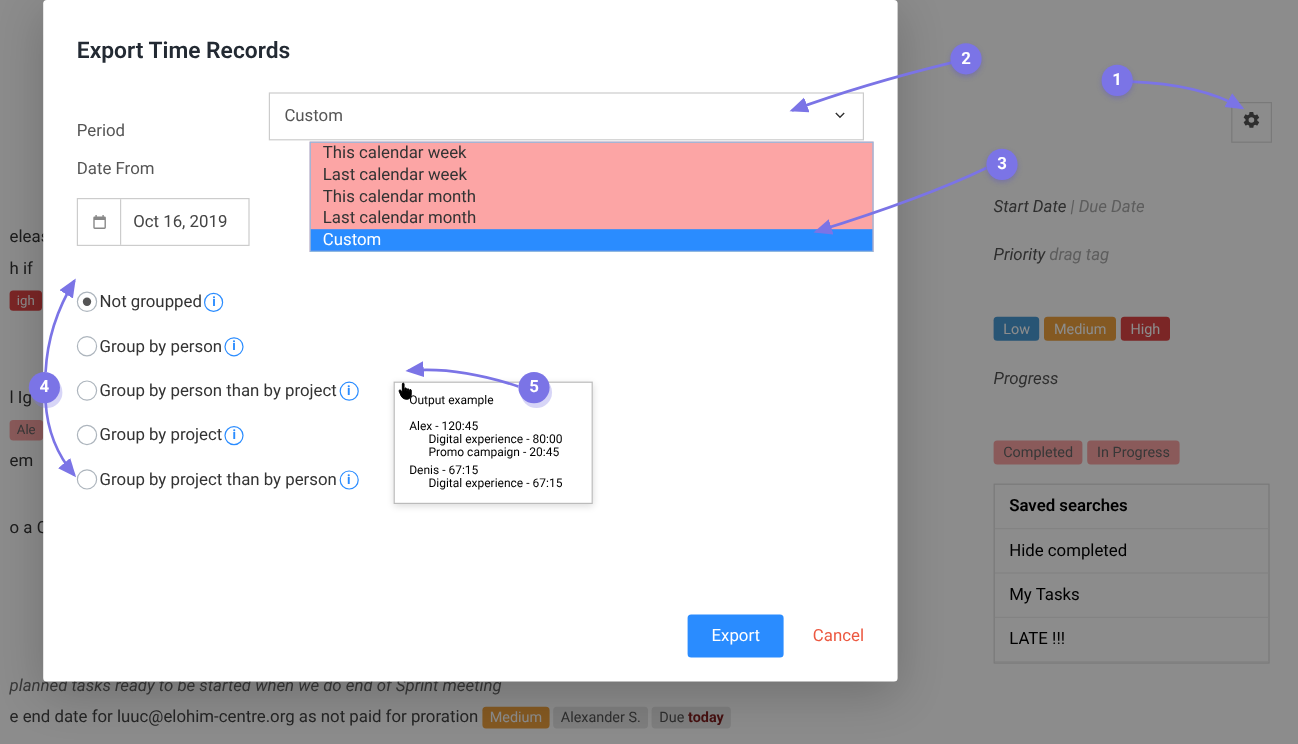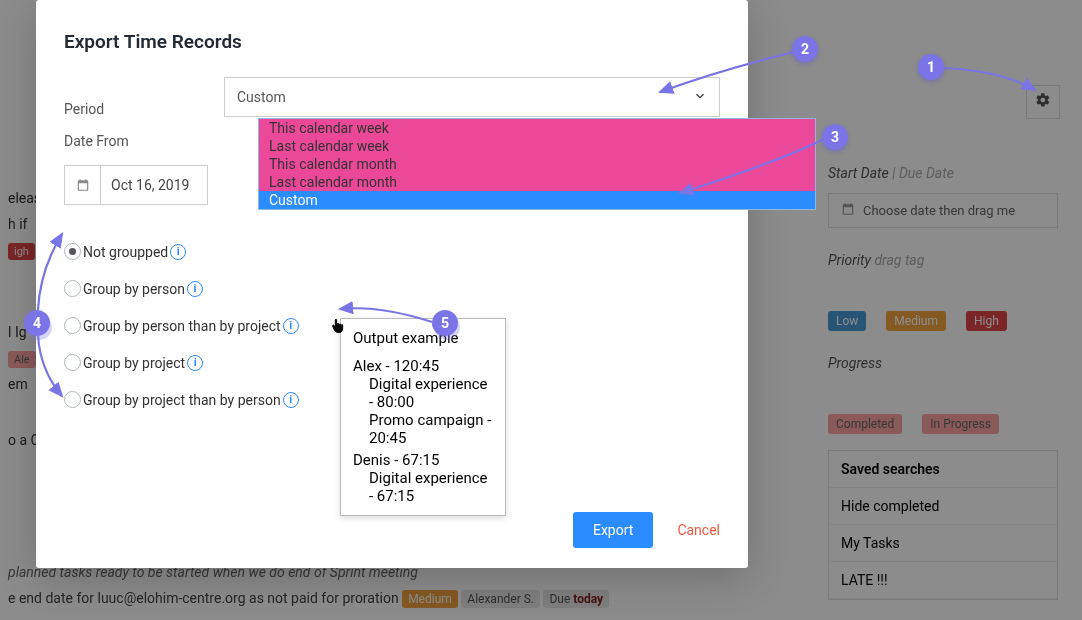--- a/index.html
+++ b/index.html
@@ -5,21 +5,21 @@
   * { box-sizing: border-box; margin: 0; padding: 0; font-family: -apple-system, BlinkMacSystemFont, "Segoe UI", Roboto, Arial, sans-serif; }
   body { width: 1082px; height: 620px; overflow: hidden; background: #fff; position: relative; }
 
   
   .bg { position: absolute; inset: 0; background: #fff; }
   .bg-overlay { position: absolute; inset: 0; background: rgba(0,0,0,0.45); }
 
   .bg-right { position: absolute; right: 24px; top: 80px; width: 230px; }
   .gear-btn { position: absolute; top: 85px; right: 22px; width: 34px; height: 34px; background: #fff; border: 1px solid #ddd; display:flex; align-items:center; justify-content:center; }
   .gear-btn svg { width:16px; height:16px; fill:#555; }
-  .chip-row { display:flex; gap:20px; flex-wrap:wrap; margin-bottom:6px;margin-top:43px;}
+  .chip-row { display:flex; gap:4px; flex-wrap:wrap; margin-bottom:6px;margin-top:43px;}
   .pill { font-size: 12px; padding: 3px 8px; border-radius: 3px; color:#fff; }
   .pill.low { background:#4a9bd6; }
   .pill.med { background:#f0a33e; }
   .pill.high { background:#e04545; }
   .pill.grey { background:#fca5a5; color:#666; }
   .outline-btn { border:1px solid #ddd; background:#fff; padding:8px 12px; font-size:13px; color:#666; display:flex; align-items:center; gap:8px;}
   .section { margin-top: 24px; }
   .section h4 { font-size:14px; color:#555; font-style: italic; margin-bottom:12px; font-weight:normal;}
   .section h4 .muted { color:#aaa; font-style: italic; }
   .saved-box { border:1px solid #ddd; margin-top:16px; }
@@ -38,38 +38,38 @@
   .tag.due b { color:#7f1d1d; font-weight:700;}
 
   
   .modal { position:absolute; top:0; left:36px; width:712px; height:568px; background:#fff; box-shadow:0 10px 40px rgba(0,0,0,0.2); border-radius:3px; padding: 30px 28px; }
   .modal h2 { font-size:19px; font-weight:600; color:#232a33; margin-bottom:24px;}
   .field-row { display:flex; align-items:flex-end; margin-bottom:16px; }
   .field-label { width:160px; color:#555; font-size:14px;}
   .select { flex:1; border:1px solid #ccc; height:40px; display:flex; align-items:center; padding:0 12px; justify-content:space-between; position:relative;}
   .select-text { font-size:14px; color:#555; }
   .chevron svg { width:14px; height:14px; stroke:#333; fill:none; stroke-width:2;}
-  .dropdown { position:absolute; top:118px; left:222px; width:558px; border:1px solid #8fb8e0; background:#ec4899; z-index:5;}
+  .dropdown { position:absolute; top:118px; left:222px; width:470px; border:1px solid #8fb8e0; background:#fca5a5; z-index:5;}
   .dropdown .opt { padding:1px 10px; font-size:14px; color:#333;}
   .dropdown .opt.sel { background:#2a8cff; color:#fff;}
 
   .date-input-wrap { display:flex; align-items:center;}
   .date-input { border:1px solid #ccc; height:40px; display:flex; align-items:center; width:144px;}
   .date-icon { width:36px; border-right:1px solid #ccc; height:100%; display:flex; align-items:center; justify-content:center;}
   .date-icon svg { width:14px; height:14px; fill:#888;}
   .date-val { padding:0 10px; font-size:14px; color:#444;}
 
   .radio-group { margin-top:20px;}
   .radio-row { display:flex; align-items:center; gap:2px; padding: 10px 0;}
   .radio { width:17px; height:17px; border:1.5px solid #adb5bd; border-radius:50%; display:flex; align-items:center; justify-content:center; background:#fff;}
   .radio.selected::after { content:""; width:7px; height:7px; background:#555; border-radius:50%;}
   .radio-label { font-size:14px; color:#333;}
   .info-icon { width:16px; height:16px; border:1.5px solid #2a8cff; border-radius:50%; display:flex; align-items:center; justify-content:center; color:#2a8cff; font-size:11px; font-weight:700; line-height:1;}
 
-  .tooltip { position:absolute; top:318px; left:304px; width:166px; border:1px solid #bbb; background:#fff; box-shadow:0 2px 6px rgba(0,0,0,0.15); padding:10px 12px; font-size:15px;}
+  .tooltip { position:absolute; top:318px; left:292px; width:166px; border:1px solid #bbb; background:#fff; box-shadow:0 2px 6px rgba(0,0,0,0.15); padding:10px 12px; font-size:10px;}
   .tooltip .tt-title { margin-bottom:10px;}
   .tooltip .line1 { padding-left:0; margin-top:4px;}
   .tooltip .line2 { padding-left:16px;}
 
   .hand-cursor { position:absolute; top:317px; left:294px; font-size:18px;}
   .hand-cursor svg { width:16px; height:18px; }
 
   .modal-footer { position:absolute; bottom:20px; right:28px; display:flex; gap:24px; align-items:center;}
   .btn-primary { background:#2a8cff; color:#fff; border:none; padding:10px 20px; font-size:14px; border-radius:3px;}
   .btn-cancel { color:#e04; background:none; border:none; font-size:14px;}
@@ -93,28 +93,20 @@
           <path d="M19.14,12.94a7,7,0,0,0,.05-.94,7,7,0,0,0-.05-.94l2.11-1.65a.5.5,0,0,0,.12-.64l-2-3.46a.5.5,0,0,0-.61-.22l-2.49,1a7,7,0,0,0-1.63-.94l-.38-2.65A.5.5,0,0,0,13.77,2H9.77a.5.5,0,0,0-.49.42L8.9,5.07a7,7,0,0,0-1.63.94l-2.49-1a.5.5,0,0,0-.61.22l-2,3.46a.5.5,0,0,0,.12.64L4.4,11a7,7,0,0,0-.05.94,7,7,0,0,0,.05.94L2.29,14.5a.5.5,0,0,0-.12.64l2,3.46a.5.5,0,0,0,.61.22l2.49-1a7,7,0,0,0,1.63.94l.38,2.65a.5.5,0,0,0,.49.42h4a.5.5,0,0,0,.49-.42l.38-2.65a7,7,0,0,0,1.63-.94l2.49,1a.5.5,0,0,0,.61-.22l2-3.46a.5.5,0,0,0-.12-.64ZM11.77,15.5A3.5,3.5,0,1,1,15.27,12,3.5,3.5,0,0,1,11.77,15.5Z"></path>
         </svg>
     </span>
   </div>
 
   <div class="bg-right" style="top:165px;">
     <div class="section" style="margin-top:0;">
       <h4>
         <span>Start Date</span> <span class="muted">| <span>Due Date</span></span>
       </h4>
-      <div class="outline-btn">
-        <span>
-          <svg viewBox="0 0 24 24" width="14" height="14" fill="#999">
-              <path d="M19 4h-1V2h-2v2H8V2H6v2H5A2 2 0 0 0 3 6V20a2 2 0 0 0 2 2H19a2 2 0 0 0 2-2V6A2 2 0 0 0 19 4Zm0 16H5V9H19Z"></path>
-            </svg>
-        </span>
-        <span>Choose date then drag me</span>
-      </div>
     </div>
     <div class="section">
       <h4>
         <span>Priority</span> <span class="muted">drag tag</span>
       </h4>
       <div class="chip-row">
         <span class="pill low">Low</span>
         <span class="pill med">Medium</span>
         <span class="pill high">High</span>
       </div>

